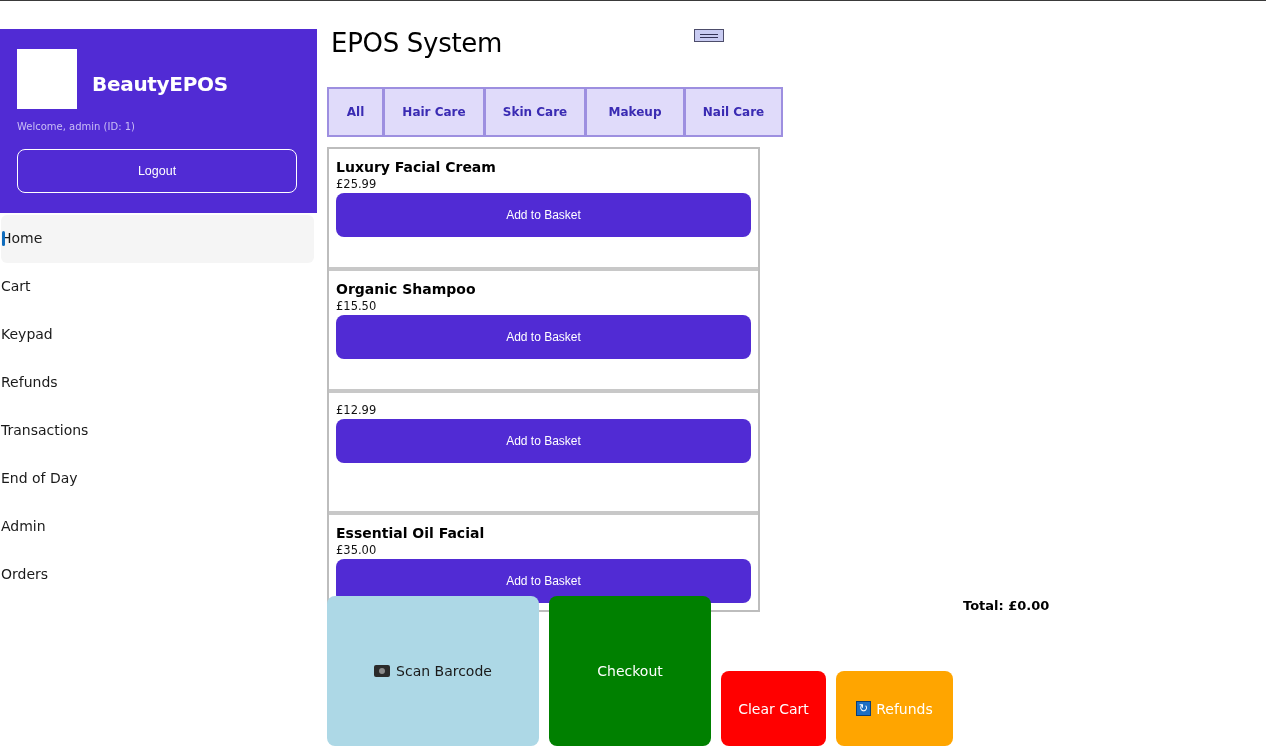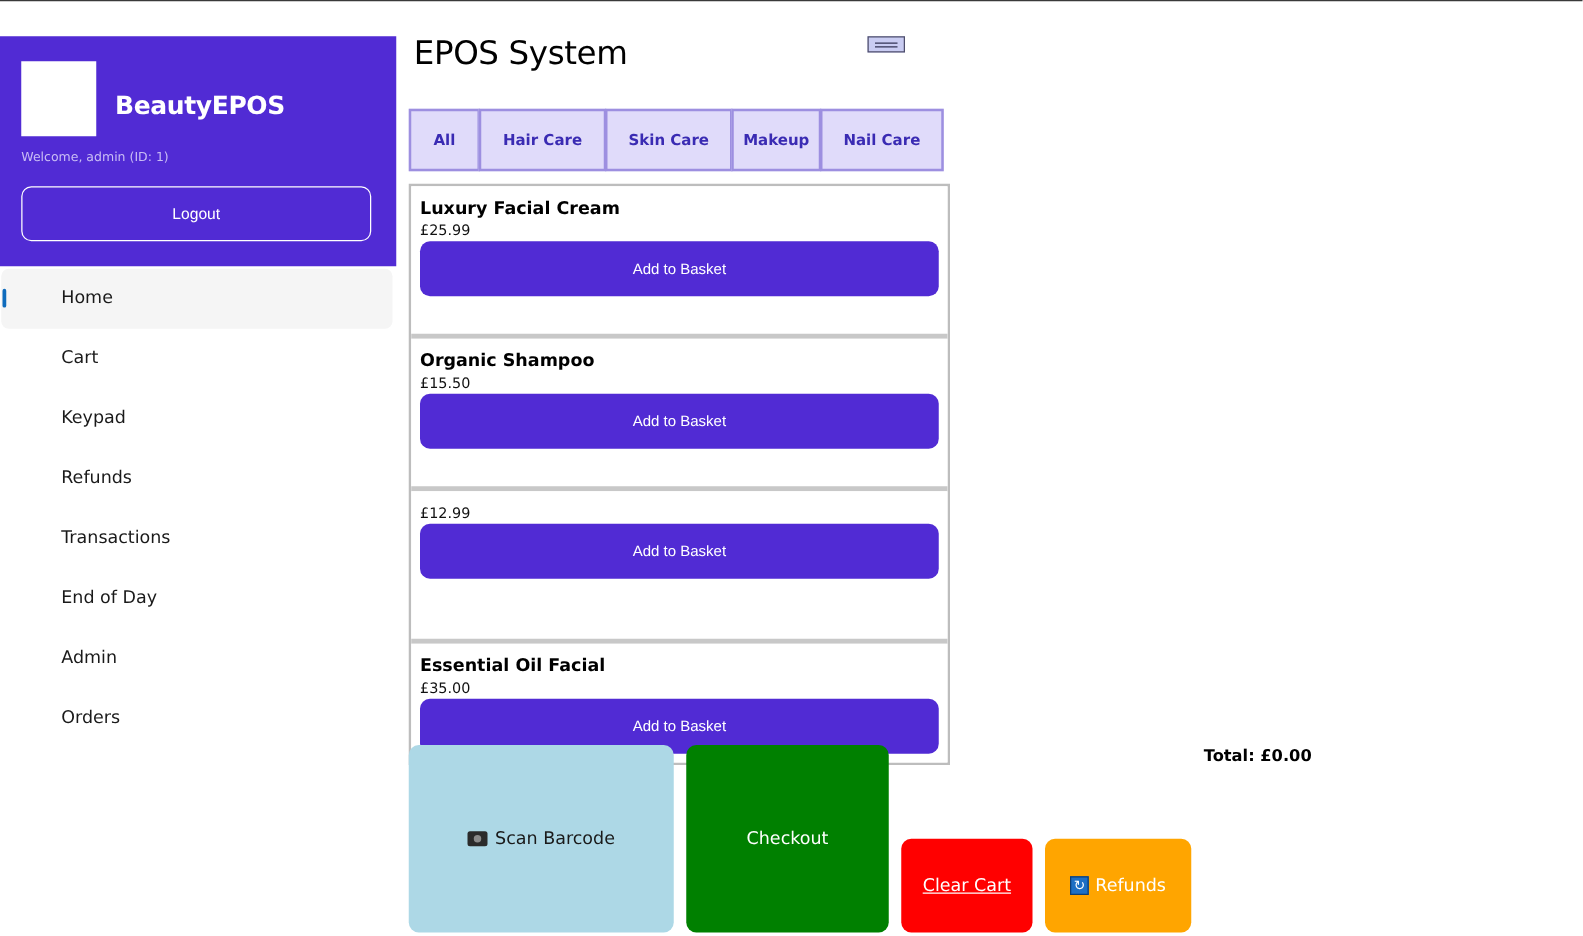--- a/index.html
+++ b/index.html
@@ -29,21 +29,21 @@
       color: #c9bdf5; font-size: 10px;
     }
     .logout-btn {
       position: absolute; left: 17px; top: 120px; width: 280px; height: 44px;
       border: 1px solid #ffffff; border-radius: 8px; background: transparent;
       color: #ffffff; font-size: 12.5px; text-align: center; line-height: 42px; cursor: pointer;
     }
     .nav { position: relative; padding-top: 2px; }
     .nav-item {
       position: relative; height: 48px; width: 313px; margin-left: 1px;
-      font-size: 14px; color: #1a1a1a; line-height: 46px; padding-left: 48px;
+      font-size: 14px; color: #1a1a1a; line-height: 46px; 
       border-radius: 6px; cursor: pointer;
     }
     .nav-item.active { background: #f5f5f5; }
     .nav-indicator {
       position: absolute; left: 1px; top: 16px; width: 3px; height: 15px;
       background: #0f6cbd; border-radius: 2px;
     }
 
     
     .page-title {
@@ -80,21 +80,21 @@
       font-size: 12px; text-align: center; line-height: 44px; cursor: pointer;
     }
 
     
     .action-btn {
       position: absolute; border-radius: 8px; text-align: center; cursor: pointer;
       font-size: 14px; display: flex; align-items: center; justify-content: center;
     }
     .scan-btn { left: 327px; top: 596px; width: 212px; height: 150px; background: #add8e6; color: #1a1a1a; }
     .checkout-btn { left: 549px; top: 596px; width: 162px; height: 150px; background: #008000; color: #ffffff; }
-    .clear-btn { left: 721px; top: 671px; width: 105px; height: 75px; background: #ff0000; color: #ffffff; text-decoration: underline; }
+    .clear-btn { left: 721px; top: 671px; width: 105px; height: 75px; background: #ff0000; color: #ffffff; }
     .refunds-btn { left: 836px; top: 671px; width: 117px; height: 75px; background: #ffa500; color: #ffffff; }
     .icon-camera {
       display: inline-block; width: 16px; height: 12px; background: #2b2b2b; border-radius: 2px;
       position: relative; margin-right: 6px;
     }
     .icon-camera::after {
       content: ""; position: absolute; left: 5px; top: 3px; width: 6px; height: 6px;
       border-radius: 50%; background: #8a8a8a;
     }
     .icon-refresh {
@@ -151,21 +151,21 @@
 
 <div class="menu-toggle">
   <span class="bar" style="top:4px"></span>
   <span class="bar" style="top:7px"></span>
 </div>
 
 <div class="tabs">
   <div class="tab" style="width:57px">All</div>
   <div class="tab" style="width:102px">Hair Care</div>
   <div class="tab" style="width:102px">Skin Care</div>
-  <div class="tab" style="width:72px">Makeup</div>
+  <div class="tab" style="width:100px">Makeup</div>
   <div class="tab" style="width:99px">Nail Care</div>
 </div>
 
 <div class="products">
   <div class="product">
     <div class="product-name">Luxury Facial Cream</div>
     <div class="product-price">£25.99</div>
     <button class="add-btn">Add to Basket</button>
   </div>
   <div class="product">

